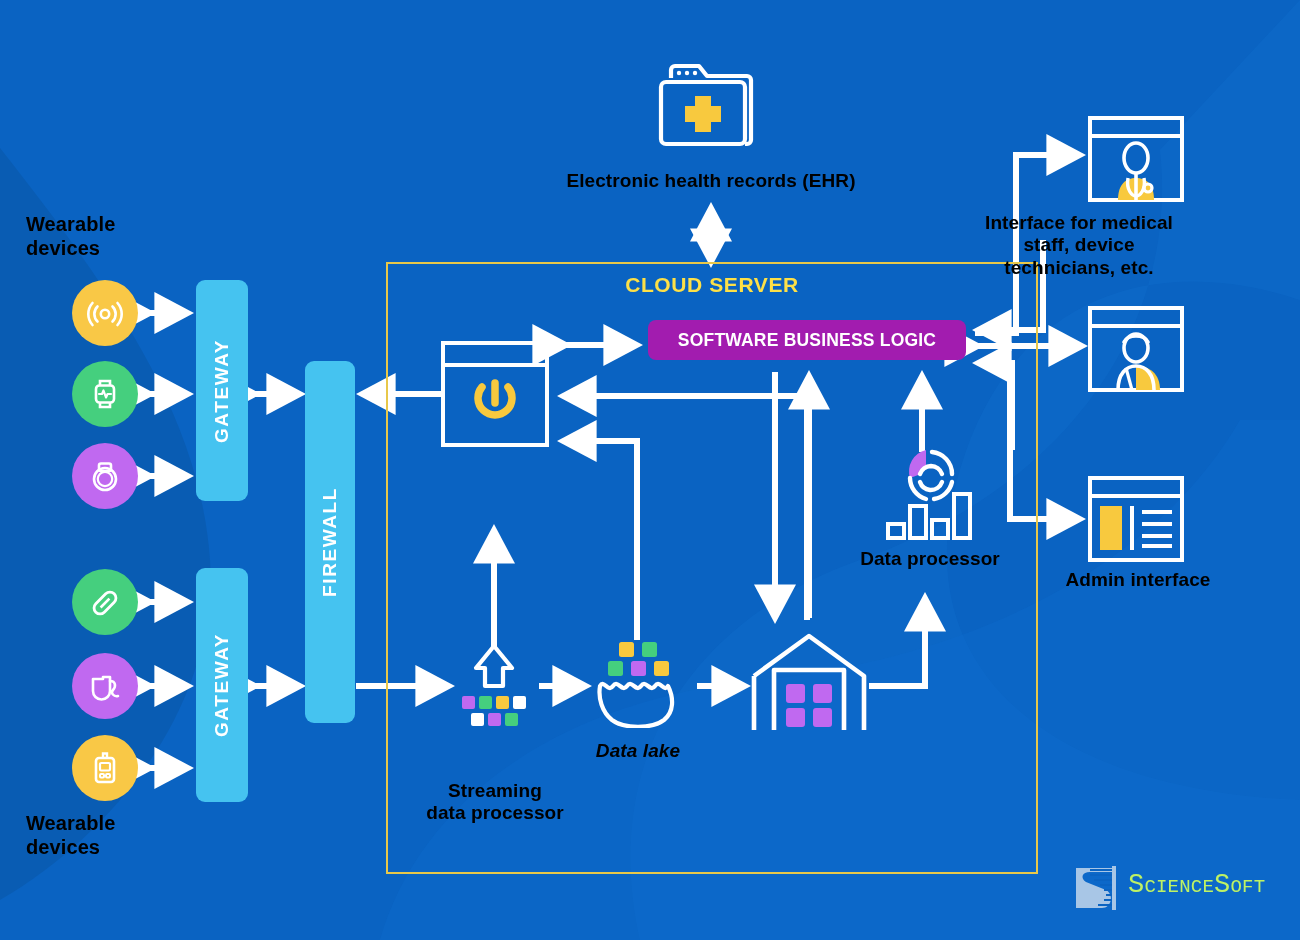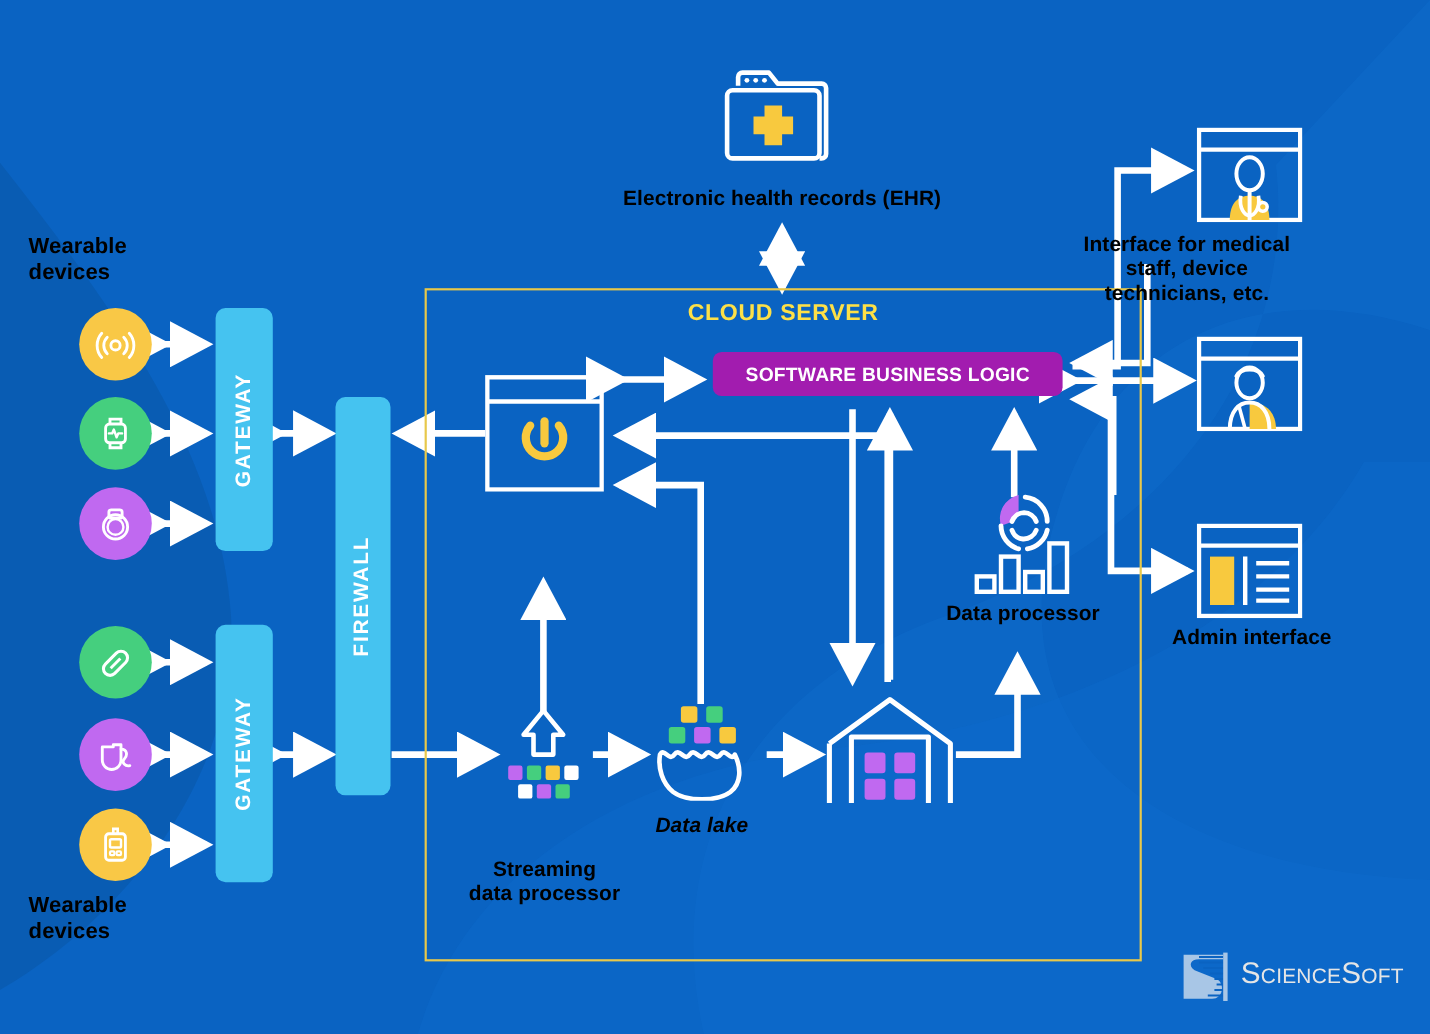--- a/index.html
+++ b/index.html
@@ -37,22 +37,22 @@
     color:#fde047;font-weight:bold;font-size:21px;letter-spacing:.6px;
   }
   #sbl{
     position:absolute;left:648px;top:320px;width:318px;height:40px;
     background:#a21caf;border-radius:8px;display:flex;align-items:center;
     justify-content:center;
   }
   #sbl span{color:#fff;font-weight:bold;font-size:17.5px;letter-spacing:.2px;}
   #logo{position:absolute;left:1072px;top:864px;width:200px;height:48px;}
   #logo .wordmark{
-    position:absolute;left:56px;top:6px;color:#e5e5e5;
-    font-family:Liberation Sans, sans-serif;font-size:27px;
+    position:absolute;left:56px;top:6px;color:#bef264;
+    font-family:Liberation Mono, monospace;font-size:27px;
     letter-spacing:.2px;white-space:nowrap;
   }
   #logo .wordmark .sc{font-size:19px;}
 </style>
 </head>
 <body>
 
 <div id="stage">
 
   <svg id="bgsvg" viewBox="0 0 1300 940">

